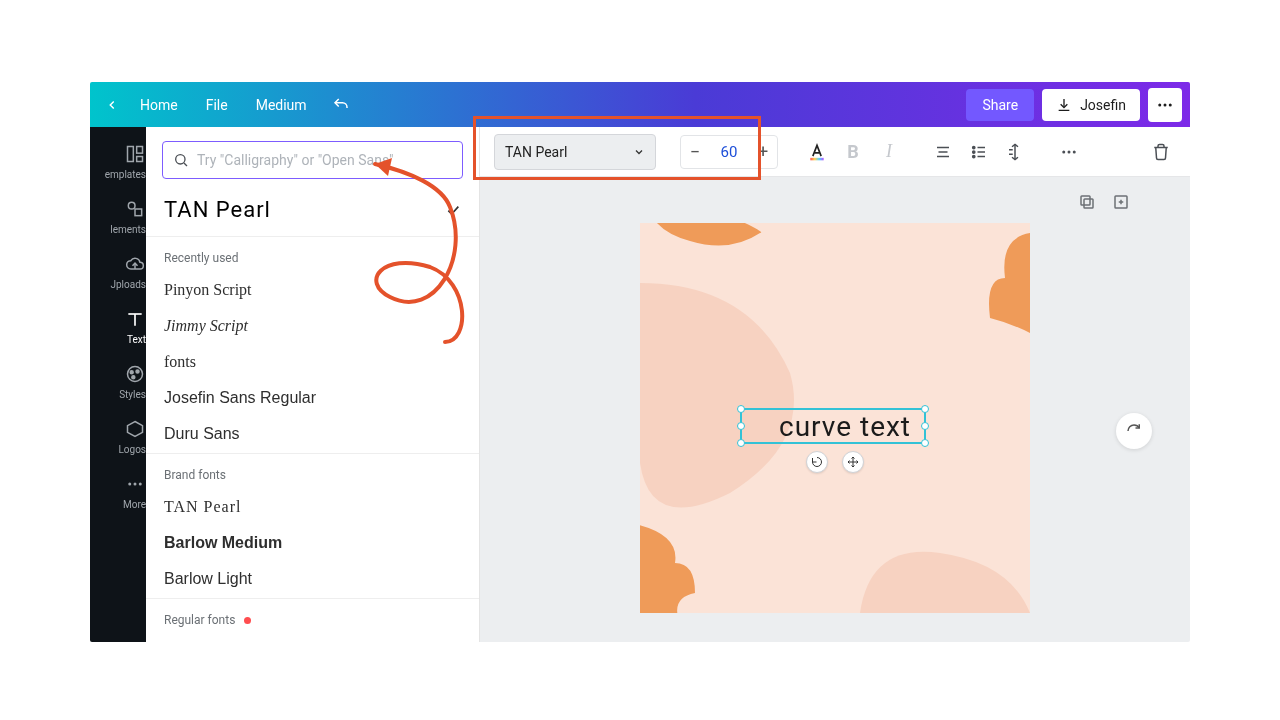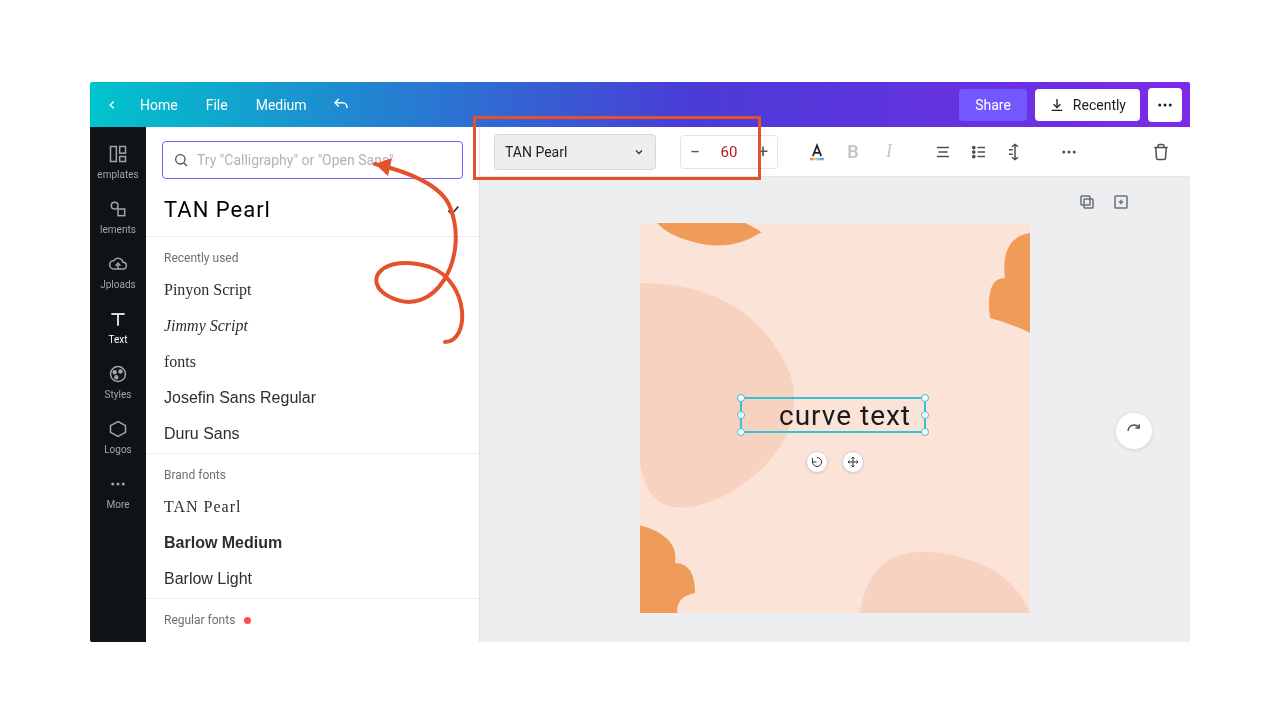--- a/index.html
+++ b/index.html
@@ -11,21 +11,21 @@
   .topbar .back { width: 28px; height: 28px; display:flex; align-items:center; justify-content:center; cursor:pointer; }
   .topbar .item { padding: 0 14px; cursor: pointer; }
   .topbar .undo { margin-left: 6px; width:28px; display:flex; align-items:center; justify-content:center; }
   .topbar .spacer { flex: 1; }
   .btn-share { background: #7358ff; color:#fff; border:none; border-radius:4px; padding:8px 16px; font-size:14px; margin-right:8px; cursor:pointer; }
   .btn-download { background:#fff; color:#1d1d1d; border:none; border-radius:4px; padding:8px 14px; font-size:14px; display:flex; align-items:center; gap:8px; margin-right:8px; cursor:pointer; }
   .more-dots { width:34px; height:34px; background:#fff; border-radius:4px; display:flex; align-items:center; justify-content:center; cursor:pointer; }
 
   
   .rail { position:absolute; left:0; top:45px; bottom:0; width:56px; background:#0e1318; color:#a0a6ac; display:flex; flex-direction:column; align-items:center; padding-top:6px; }
-  .rail .ritem { width:56px; display:flex; flex-direction:column; align-items:center; justify-content:center; padding:10px 0 8px; font-size:10px; cursor:pointer; gap:4px; }
+  .rail .ritem { width:56px; display:flex; flex-direction:column; align-items:flex-end; justify-content:center; padding:10px 0 8px; font-size:10px; cursor:pointer; gap:4px; }
   .rail .ritem.active { color:#fff; }
   .rail .ritem .ic { width:22px; height:22px; display:flex; align-items:center; justify-content:center; }
 
   
   .panel { position:absolute; left:56px; top:45px; bottom:0; width:334px; background:#fff; border-right:1px solid #e4e4e4; overflow:hidden; }
   .panel .search { margin:14px 16px 10px; height:38px; border:1.5px solid #7d5cff; border-radius:4px; display:flex; align-items:center; padding:0 10px; gap:8px; }
   .panel .search input { border:none; outline:none; flex:1; font-size:14px; color:#333; }
   .panel .search input::placeholder { color:#aeb3b9; }
   .panel .currfont { padding: 8px 18px 14px; font-family:"Times New Roman", serif; font-size:22px; letter-spacing:1px; display:flex; align-items:center; justify-content:space-between; border-bottom:1px solid #eee; }
   .panel .sectlabel { padding: 14px 18px 8px; font-size:12px; color:#6b7075; }
@@ -41,33 +41,33 @@
   .f-duru    { font-family: sans-serif; font-size:16px; }
   .f-tan     { font-family:"Times New Roman", serif; font-size:20px; letter-spacing:1px; }
   .f-barlowm { font-family: sans-serif; font-weight:700; font-size:15px; }
   .f-barlowl { font-family: sans-serif; font-weight:300; font-size:15px; }
 
   
   .texttoolbar { position:absolute; left:390px; right:0; top:45px; height:50px; background:#fff; border-bottom:1px solid #e5e6e8; display:flex; align-items:center; padding:0 14px; gap:6px; }
   .fontselect { width:162px; height:36px; border:1px solid #d4d6da; border-radius:4px; background:#eceef0; display:flex; align-items:center; justify-content:space-between; padding:0 10px; font-size:14px; color:#222; cursor:pointer; }
   .tt-btn { width:30px; height:30px; display:flex; align-items:center; justify-content:center; color:#4b4f55; cursor:pointer; border-radius:4px; font-size:18px; }
   .tt-sep { width:12px; }
-  .sizebox { width:40px; height:30px; text-align:center; border:none; font-size:15px; color:#b91c1c; outline:none; background:transparent; }
+  .sizebox { width:40px; height:30px; text-align:center; border:none; font-size:15px; color:#1d4ed8; outline:none; background:transparent; }
   .sizewrap { display:flex; align-items:center; border:1px solid #e2e4e7; border-radius:4px; overflow:hidden; height:34px; }
   .sizewrap .pm { width:28px; height:100%; display:flex; align-items:center; justify-content:center; font-size:18px; color:#555; cursor:pointer; }
 
   
   .redbox { position:absolute; left:383px; top:34px; width:288px; height:64px; border:3px solid #e4522b; pointer-events:none; z-index:50; }
 
   
   .canvasarea { position:absolute; left:390px; right:0; top:95px; bottom:0; background:#eceef0; }
   .cvtools { position:absolute; top:14px; right:58px; display:flex; gap:12px; }
   .cvtoolbtn { width:22px; height:22px; color:#6c7075; cursor:pointer; display:flex; align-items:center; justify-content:center; }
   .design { position:absolute; left:160px; top:46px; width:390px; height:390px; background:#fbe3d7; overflow:hidden; }
-  .textsel { position:absolute; left:100px; top:174px; width:186px; height:36px; border:2px solid #33c2d6; background:transparent; display:flex; align-items:center; justify-content:center; font-family:"Times New Roman", serif; font-size:28px; letter-spacing:1px; color:#1b1b1b;padding-left:24px; }
+  .textsel { position:absolute; left:100px; top:185px; width:186px; height:36px; border:2px solid #33c2d6; background:transparent; display:flex; align-items:center; justify-content:center; font-family:"Times New Roman", serif; font-size:28px; letter-spacing:1px; color:#1b1b1b;padding-left:24px; }
   .handle { position:absolute; width:8px; height:8px; background:#fff; border:1px solid #33c2d6; border-radius:50%; }
   .rotbar { position:absolute; left:50%; top:228px; transform:translateX(-50%); display:flex; gap:14px; }
   .rotbtn { width:22px; height:22px; background:#fff; border:1px solid #d0d3d7; border-radius:50%; display:flex; align-items:center; justify-content:center; font-size:11px; color:#333; box-shadow:0 1px 2px rgba(0,0,0,.1); }
   .floataction { position:absolute; right:38px; top:236px; width:36px; height:36px; background:#fff; border-radius:50%; box-shadow:0 1px 4px rgba(0,0,0,.12); display:flex; align-items:center; justify-content:center; color:#555; cursor:pointer; }
 
   
   svg.anno { position:absolute; left:0; top:0; pointer-events:none; z-index:60; }
 
   
   .trash { margin-left:auto; }
@@ -93,21 +93,21 @@
         </svg>
     </div>
     <div class="spacer"></div>
     <button class="btn-share">Share</button>
     <button class="btn-download">
       <svg width="16" height="16" viewBox="0 0 24 24" fill="none" stroke="#1d1d1d" stroke-width="2">
           <path d="M12 3v12"></path>
           <polyline points="7 11 12 16 17 11"></polyline>
           <path d="M4 20h16"></path>
         </svg>
-      <span>Recently</span>
+      <span>Josefin</span>
     </button>
     <div class="more-dots">
       <svg width="18" height="18" viewBox="0 0 24 24" fill="#1d1d1d">
           <circle cx="5" cy="12" r="2"></circle>
           <circle cx="12" cy="12" r="2"></circle>
           <circle cx="19" cy="12" r="2"></circle>
         </svg>
     </div>
   </div>
 

